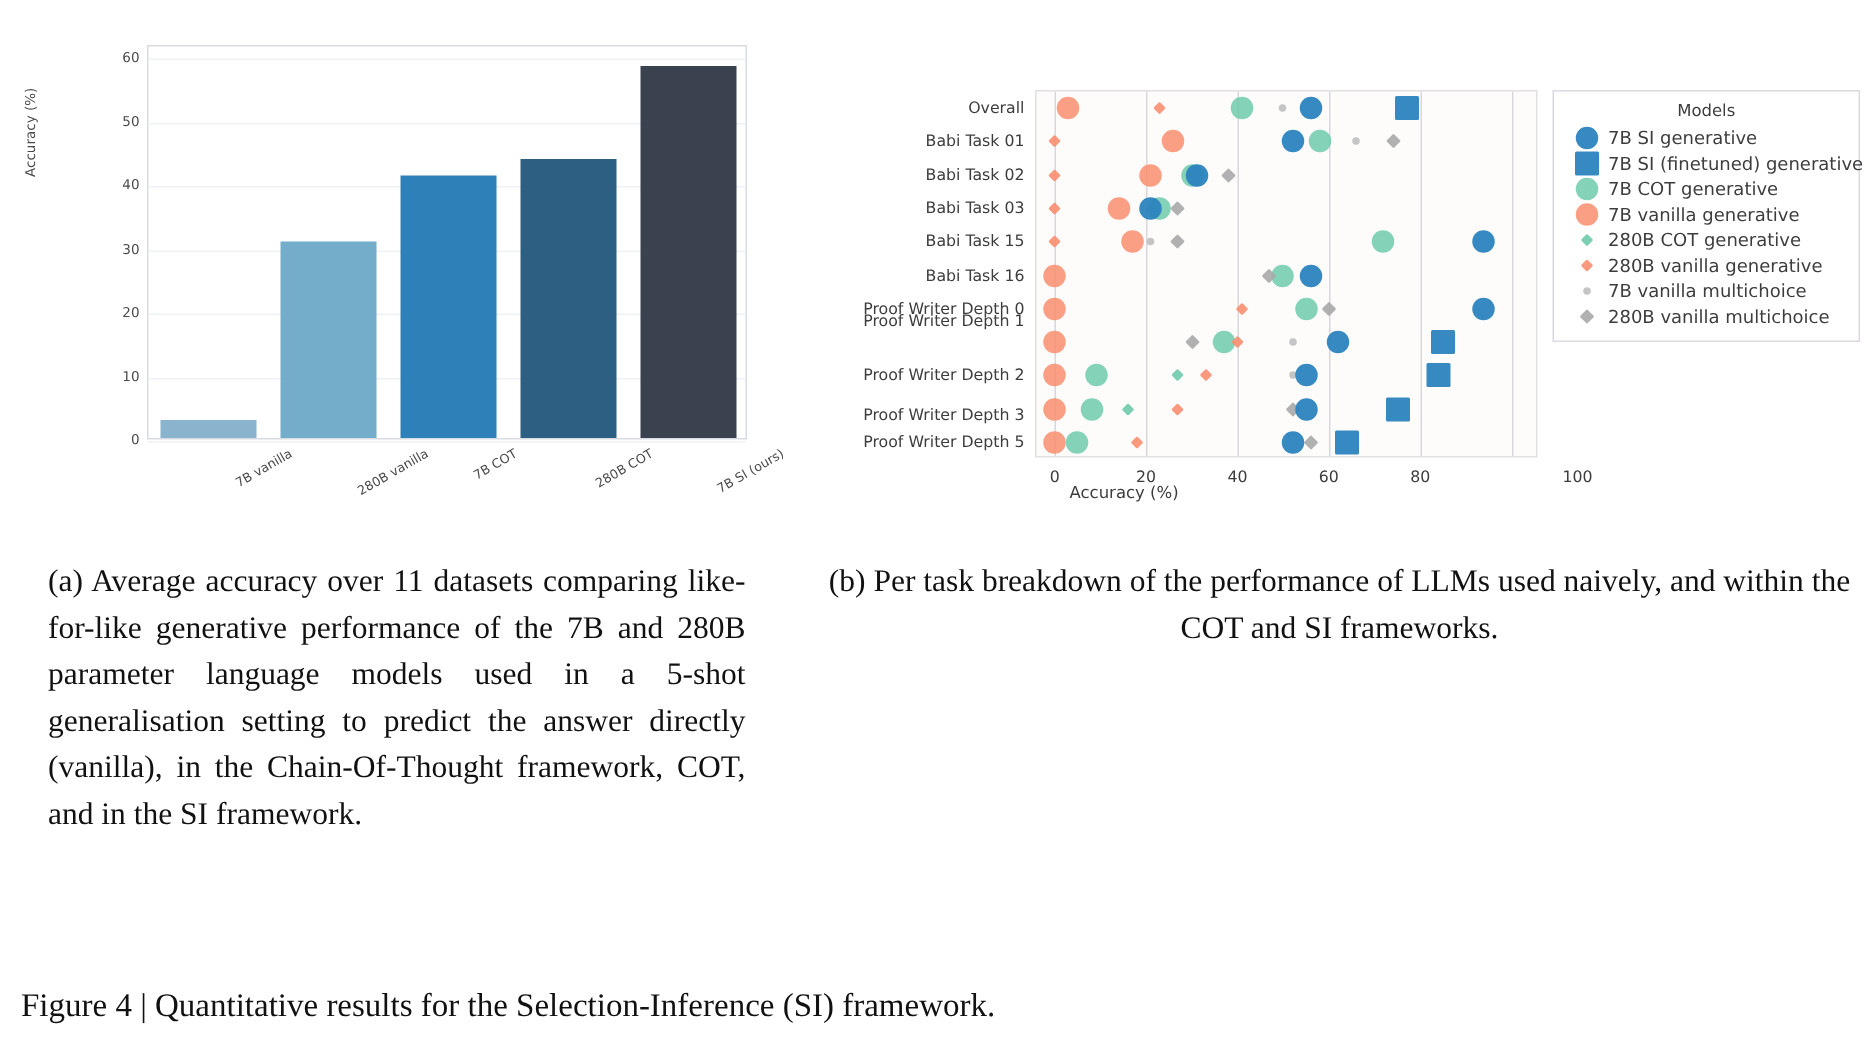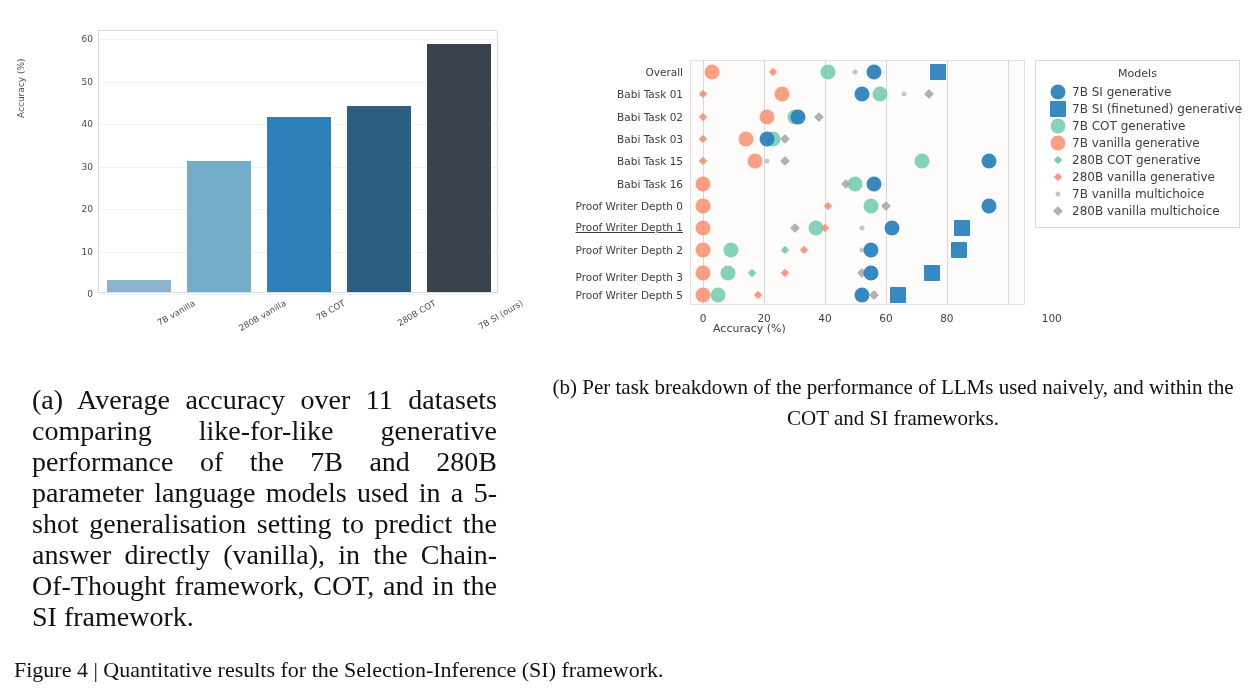--- a/index.html
+++ b/index.html
@@ -173,24 +173,24 @@
   .legend-label {
     font-size: 12px;
     color: #3d3d3d;
     white-space: nowrap;
   }
 
   
   #caption-a {
     position: absolute;
     left: 32px;
-    top: 384px;
+    top: 372px;
     width: 465px;
     font-family: "Liberation Serif", serif;
-    font-size: 28px;
+    font-size: 21px;
     line-height: 31px;
     text-align: justify;
     color: #111;
   }
   #caption-b {
     position: absolute;
     left: 548px;
     top: 372px;
     width: 690px;
     font-family: "Liberation Serif", serif;
@@ -261,21 +261,21 @@
         <div class="dot-xtick" style="left: 255.818px;">80</div>
         <div class="dot-vline" style="left: 316.727px;"></div>
         <div class="dot-xtick" style="left: 316.727px; margin-left: 44px;">100</div>
         <div class="dot-ylabel" style="top: 11.1364px;">Overall</div>
         <div class="dot-ylabel" style="top: 33.4091px;">Babi Task 01</div>
         <div class="dot-ylabel" style="top: 55.6818px;">Babi Task 02</div>
         <div class="dot-ylabel" style="top: 77.9545px;">Babi Task 03</div>
         <div class="dot-ylabel" style="top: 100.227px; text-align: right;">Babi Task 15</div>
         <div class="dot-ylabel" style="top: 122.5px;">Babi Task 16</div>
         <div class="dot-ylabel" style="top: 144.773px;">Proof Writer Depth 0</div>
-        <div class="dot-ylabel" style="top: 166px; text-decoration: underline;">Proof Writer Depth 1</div>
+        <div class="dot-ylabel" style="top: 153px;">Proof Writer Depth 1</div>
         <div class="dot-ylabel" style="top: 189.318px;">Proof Writer Depth 2</div>
         <div class="dot-ylabel" style="top: 216px;">Proof Writer Depth 3</div>
         <div class="dot-ylabel" style="top: 233.864px;">Proof Writer Depth 5</div>
         <div class="mark circle" title="7B vanilla generative — Overall: 3%" style="width: 15px; height: 15px; left: 21.3182px; top: 11.1364px; background: rgb(249, 142, 111); opacity: 0.85;"></div>
         <div class="mark circle" title="7B vanilla generative — Babi Task 01: 26%" style="width: 15px; height: 15px; left: 91.3636px; top: 33.4091px; background: rgb(249, 142, 111); opacity: 0.85;"></div>
         <div class="mark circle" title="7B vanilla generative — Babi Task 02: 21%" style="width: 15px; height: 15px; left: 76.1364px; top: 55.6818px; background: rgb(249, 142, 111); opacity: 0.85;"></div>
         <div class="mark circle" title="7B vanilla generative — Babi Task 03: 14%" style="width: 15px; height: 15px; left: 54.8182px; top: 77.9545px; background: rgb(249, 142, 111); opacity: 0.85;"></div>
         <div class="mark circle" title="7B vanilla generative — Babi Task 15: 17%" style="width: 15px; height: 15px; left: 63.9545px; top: 100.227px; background: rgb(249, 142, 111); opacity: 0.85;"></div>
         <div class="mark circle" title="7B vanilla generative — Babi Task 16: 0%" style="width: 15px; height: 15px; left: 12.1818px; top: 122.5px; background: rgb(249, 142, 111); opacity: 0.85;"></div>
         <div class="mark circle" title="7B vanilla generative — Proof Writer Depth 0: 0%" style="width: 15px; height: 15px; left: 12.1818px; top: 144.773px; background: rgb(249, 142, 111); opacity: 0.85;"></div>

